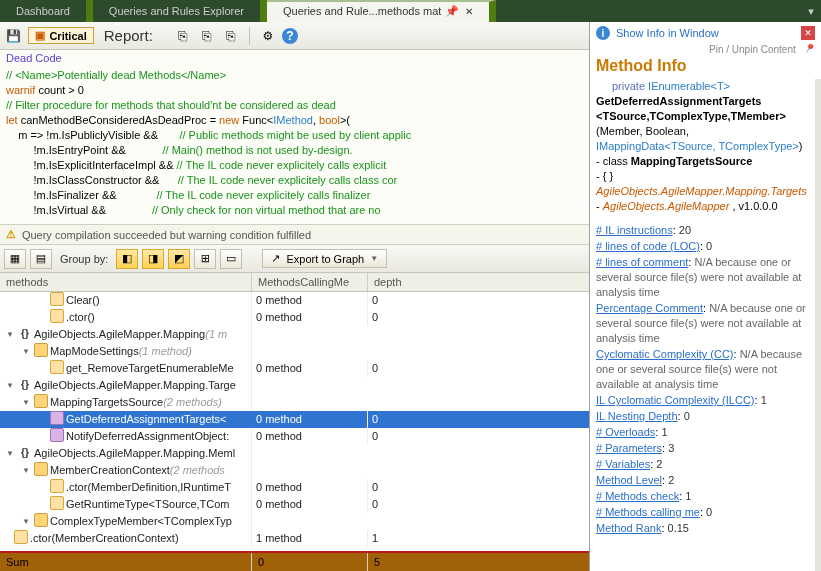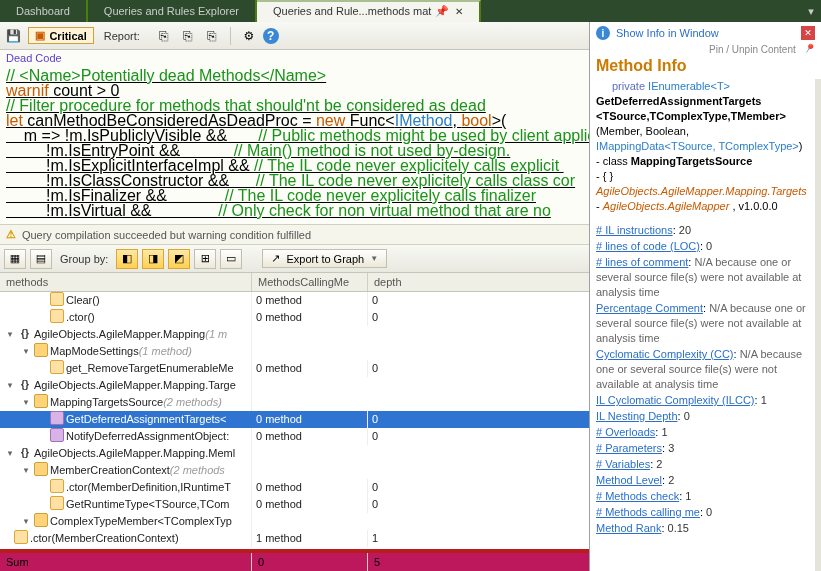--- a/index.html
+++ b/index.html
@@ -1,41 +1,41 @@
 <!DOCTYPE html>
 <html><head>
 <meta charset="utf-8">
 <style>
 * { margin: 0; padding: 0; box-sizing: border-box; font-family: "Segoe UI", Tahoma, sans-serif; }
 body { width: 821px; height: 571px; background: #fff; display: flex; flex-direction: column; overflow: hidden; font-size: 11px; }
 
 
 .tabbar { height: 22px; background: #2d4a2d; display: flex; align-items: stretch; color: #ccc; }
-.tab { padding: 3px 16px; font-size: 11px; cursor: pointer; border-right: 2px solid #4d7c0f; display: flex; align-items: center; }
+.tab { padding: 3px 16px; font-size: 11px; cursor: pointer; border-right: 7px solid #4d7c0f; display: flex; align-items: center; }
 .tab.active { background: #f5f5f0; color: #333; border-top: 2px solid #aabf8f; padding-top: 1px; }
 .tab-close { margin-left: 6px; font-size: 10px; }
 .tab-pin { margin-left: 4px; }
 .tabbar-spacer { flex: 1; }
 .tabbar-menu { width: 20px; display: flex; align-items: center; justify-content: center; cursor: pointer; }
 
 .main { flex: 1; display: flex; overflow: hidden; }
 
 
 .left { flex: 1; display: flex; flex-direction: column; overflow: hidden; border-right: 1px solid #a0a0a0; }
 
 
 .toolbar { height: 28px; background: linear-gradient(#f8f8f4,#e9e9e1); border-bottom: 1px solid #c5c5bd; display: flex; align-items: center; padding: 0 4px; gap: 4px; }
 .tb-btn { width: 20px; height: 20px; display: inline-flex; align-items: center; justify-content: center; cursor: pointer; border: 1px solid transparent; font-size: 12px; }
 .tb-pill { display: inline-flex; align-items: center; gap: 4px; padding: 1px 6px; border: 1px solid #d0a040; background: #fff4d8; font-size: 11px; font-weight: bold; cursor: pointer; }
-.tb-label { font-size: 11px; color: #333; margin-left: 6px; margin-right: 10px; }
+.tb-label { font-size: 15px; color: #333; margin-left: 6px; margin-right: 16px; }
 .tb-sep { width: 1px; height: 18px; background: #c5c5bd; margin: 0 4px; }
 
 
 .code-title { padding: 2px 6px; color: #5b3bcf; font-size: 11px; background: #fdfdf8; }
-.code { font-family: Consolas, "Courier New", monospace; font-size: 16px; white-space: pre; padding: 2px 6px 6px; background: #fdfdf8; line-height: 15px; overflow: hidden; text-decoration: underline; }
+.code { font-family: Consolas, "Courier New", monospace; font-size: 11px; white-space: pre; padding: 2px 6px 6px; background: #fdfdf8; line-height: 15px; overflow: hidden; }
 .code .c-comment { color: #19931a; }
 .code .c-key { color: #c85a00; }
 .code .c-type { color: #2a7ecb; }
 .code .c-text { color: #000; }
 
 
 .warnbar { display: flex; align-items: center; gap: 6px; padding: 3px 6px; background: #f5f5ec; border-top: 1px solid #d0d0c0; border-bottom: 1px solid #d0d0c0; font-size: 11px; color: #555; }
 .warnbar .wicon { color: #d89b00; font-weight: bold; }
 
 
@@ -61,21 +61,21 @@
 .row.sel .c2, .row.sel .c3 { color: #fff; }
 .row.sel .c1 { border-right-color: #2e74d0; }
 .exp { width: 12px; text-align: center; color: #666; cursor: pointer; font-size: 9px; display: inline-block; }
 .ico { width: 14px; height: 14px; margin: 0 2px; display: inline-flex; align-items: center; justify-content: center; font-size: 10px; }
 .ico.ns::before { content: "{}"; color: #333; font-weight: bold; }
 .ico.cls { background: #ffd37a; border: 1px solid #caa238; border-radius: 2px; }
 .ico.mth { background: #d7b3e6; border: 1px solid #a070b8; border-radius: 2px; }
 .ico.mthp { background: #ffe1a6; border: 1px solid #d8a830; border-radius: 2px; }
 .dim { color: #9a9a9a; font-style: italic; }
 
-.sumrow { display: flex; background: #be185d; border-top: 4px solid #b91c1c; font-size: 11px; }
+.sumrow { display: flex; background: #a16207; border-top: 2px solid #b91c1c; font-size: 11px; }
 .sumrow .c1 { width: 252px; padding: 3px 6px; border-right: 1px solid #d0d0c0; }
 .sumrow .c2 { width: 116px; padding: 3px 6px; border-right: 1px solid #d0d0c0; }
 .sumrow .c3 { flex: 1; padding: 3px 6px; }
 
 
 .right { width: 231px; background: #fff; display: flex; flex-direction: column; font-size: 11px; }
 .right-top { display: flex; align-items: center; gap: 6px; padding: 4px 6px; }
 .info-ico { width: 14px; height: 14px; border-radius: 50%; background: #3a87d6; color: #fff; display: inline-flex; align-items: center; justify-content: center; font-weight: bold; font-size: 10px; }
 .right-top a { color: #2a6fc9; text-decoration: none; }
 .right-top .close { margin-left: auto; width: 14px; height: 14px; background: #d64545; color: #fff; display: inline-flex; align-items: center; justify-content: center; font-size: 9px; cursor: pointer; }

